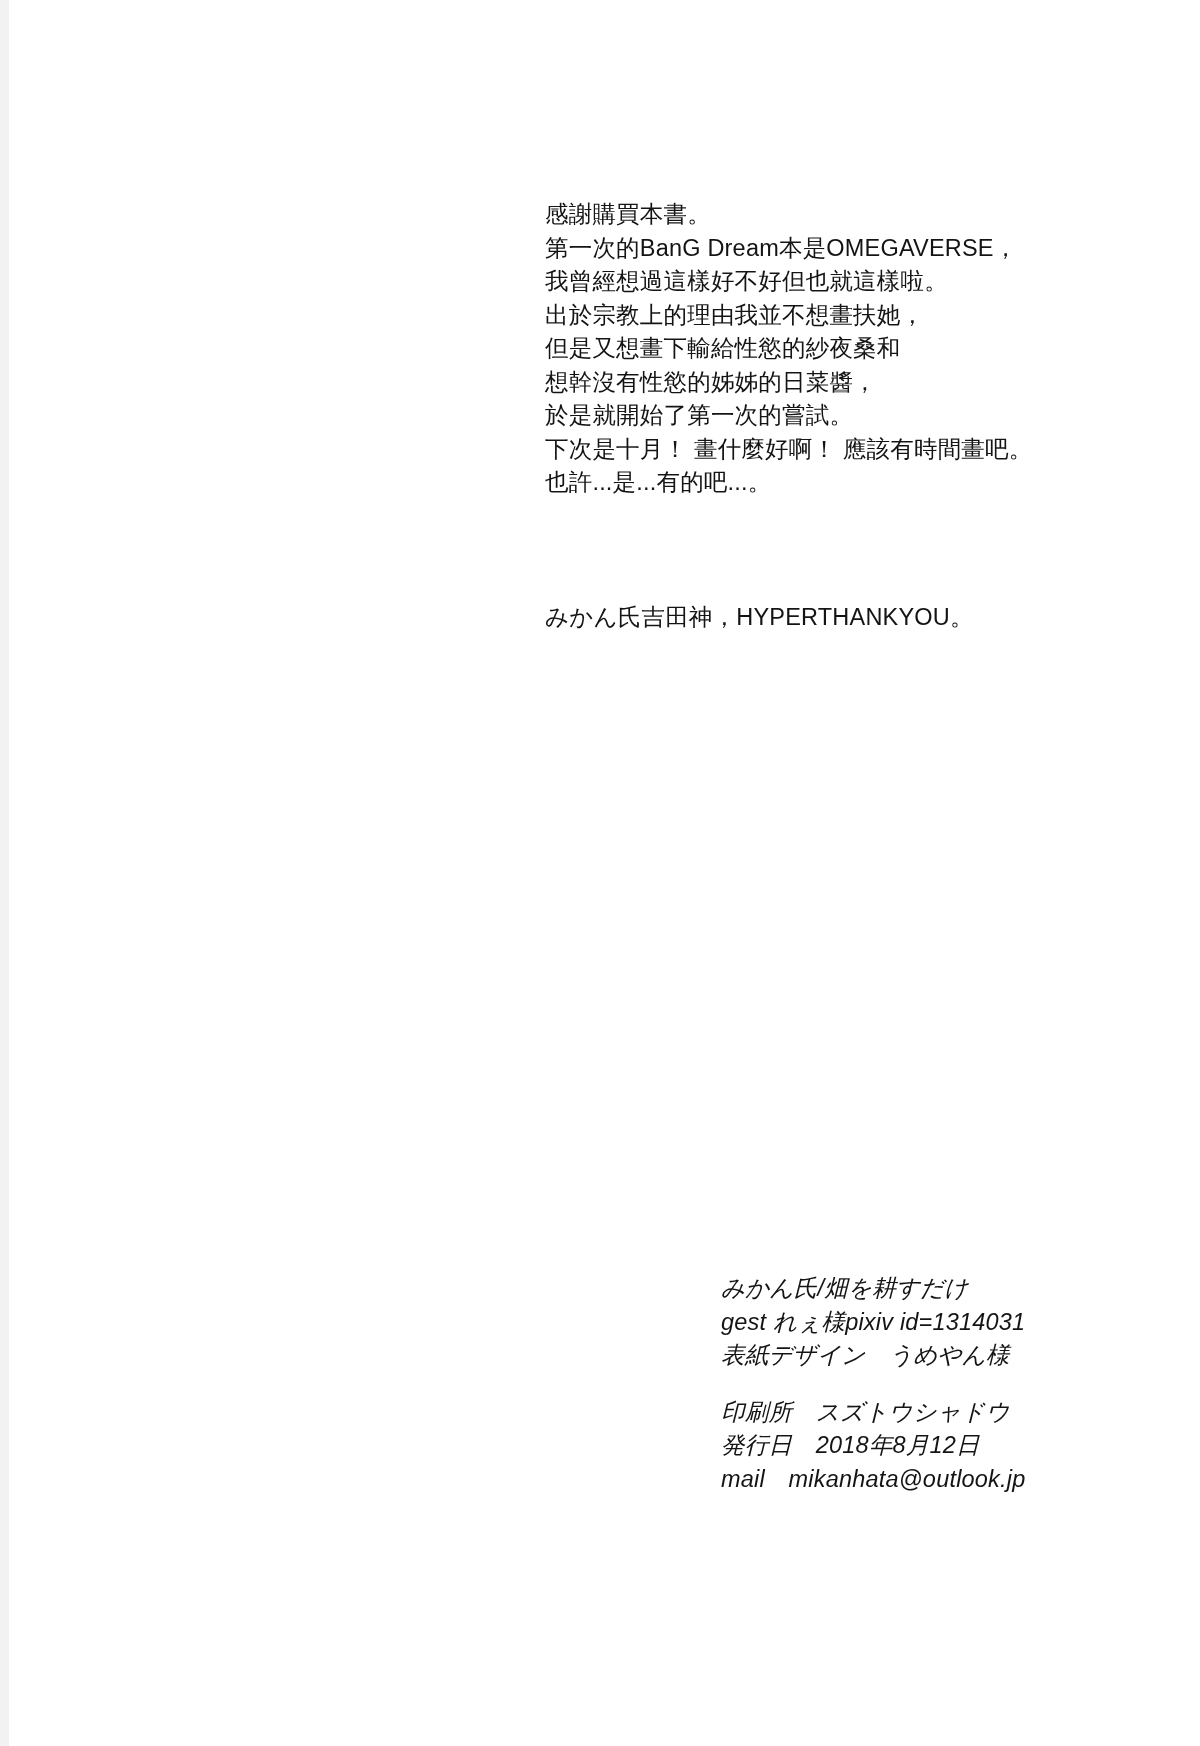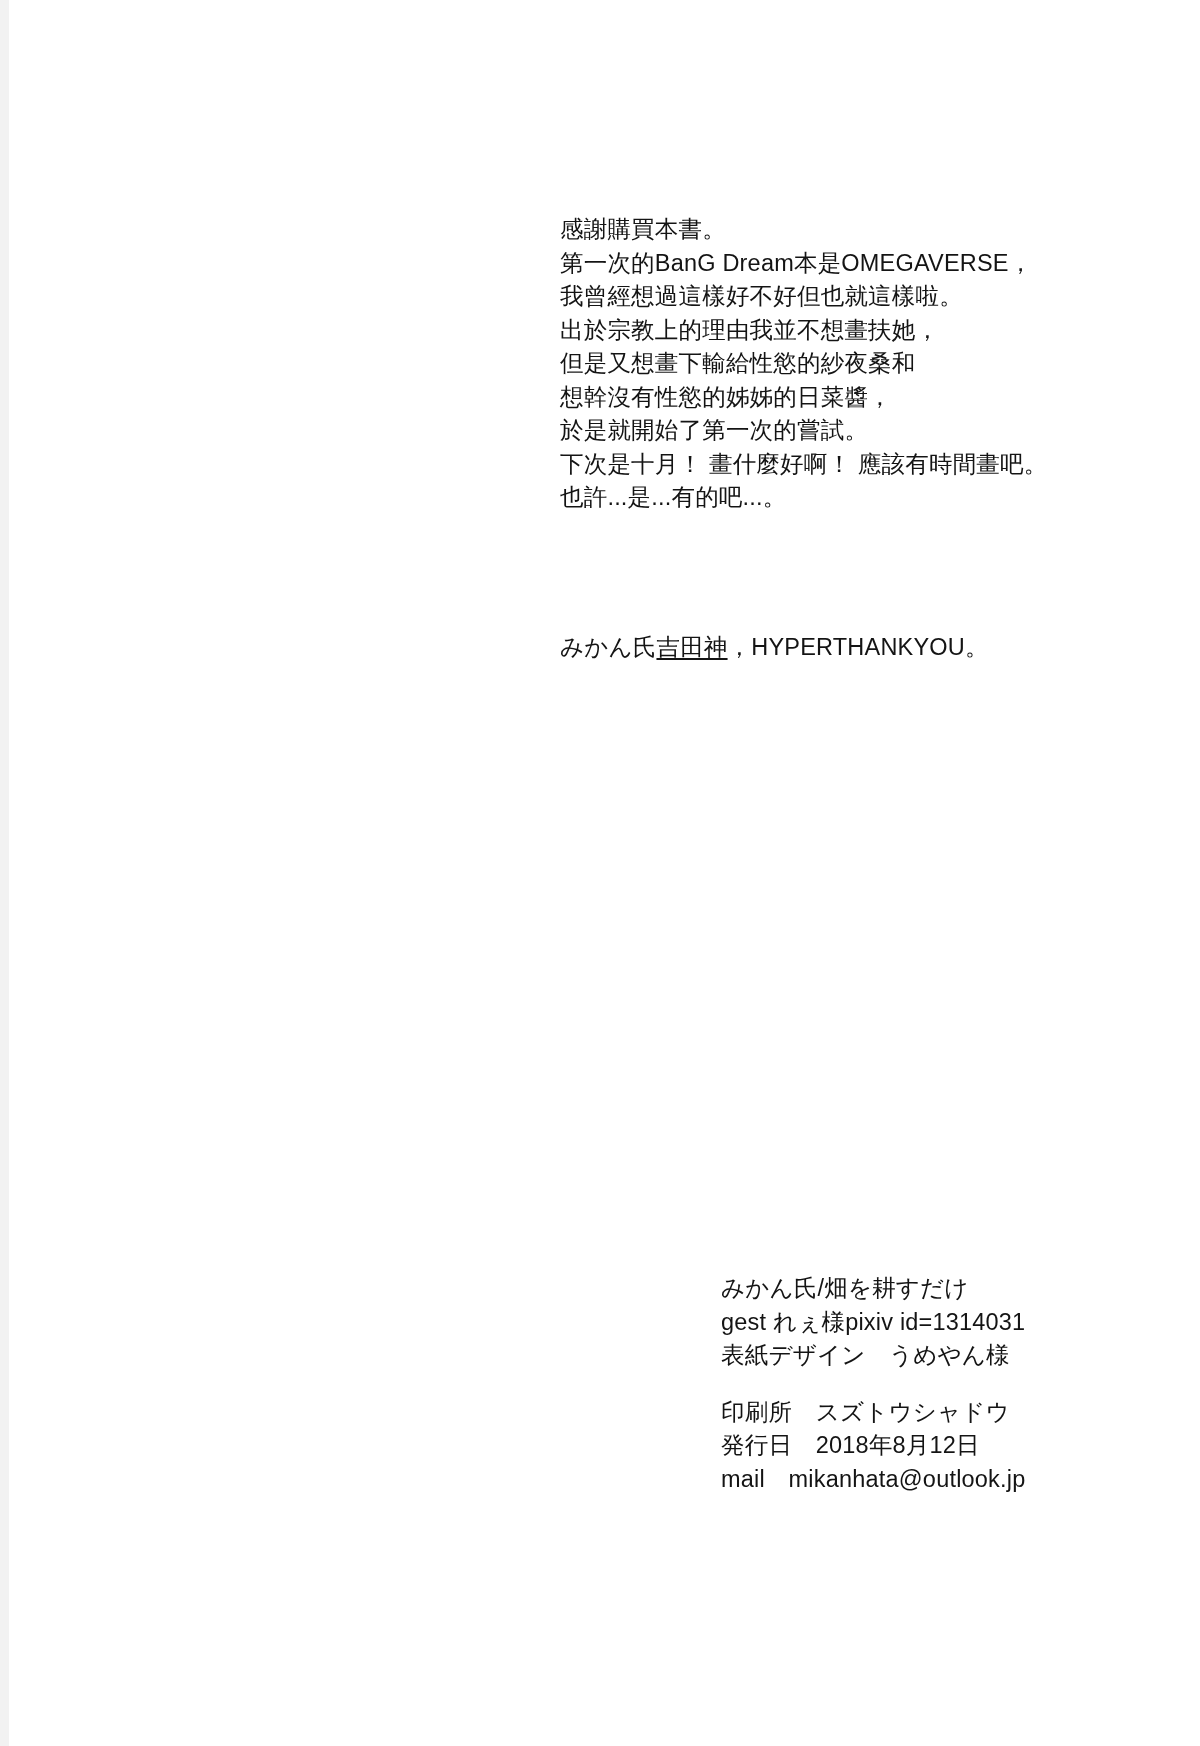--- a/index.html
+++ b/index.html
@@ -42,41 +42,41 @@
     left: 535px;
     top: 130px;
     width: 600px;
     font-size: 23.5px;
     line-height: 33.5px;
     letter-spacing: 0.2px;
     color: #141414;
     white-space: pre-wrap;
   }
   .afterword .para {
-    margin: 16px;
+    margin: 1px;
     white-space: pre-wrap;
   }
   .afterword .para + .para {
     margin-top: 33px;
   }
   .underline {
-    text-decoration: underline;
     text-underline-offset: 3px;
   }
 
   
   .colophon {
     position: absolute;
     left: 712px;
     top: 1272px;
     width: 470px;
     font-size: 23.5px;
     line-height: 33.5px;
     letter-spacing: 0.2px;
     color: #141414;
+    font-style: italic;
   }
   .colophon .cgroup {
     margin: 0;
     white-space: pre-wrap;
   }
   .colophon .cgroup + .cgroup {
     margin-top: 23px;
   }
 
   .line { display: block; }

